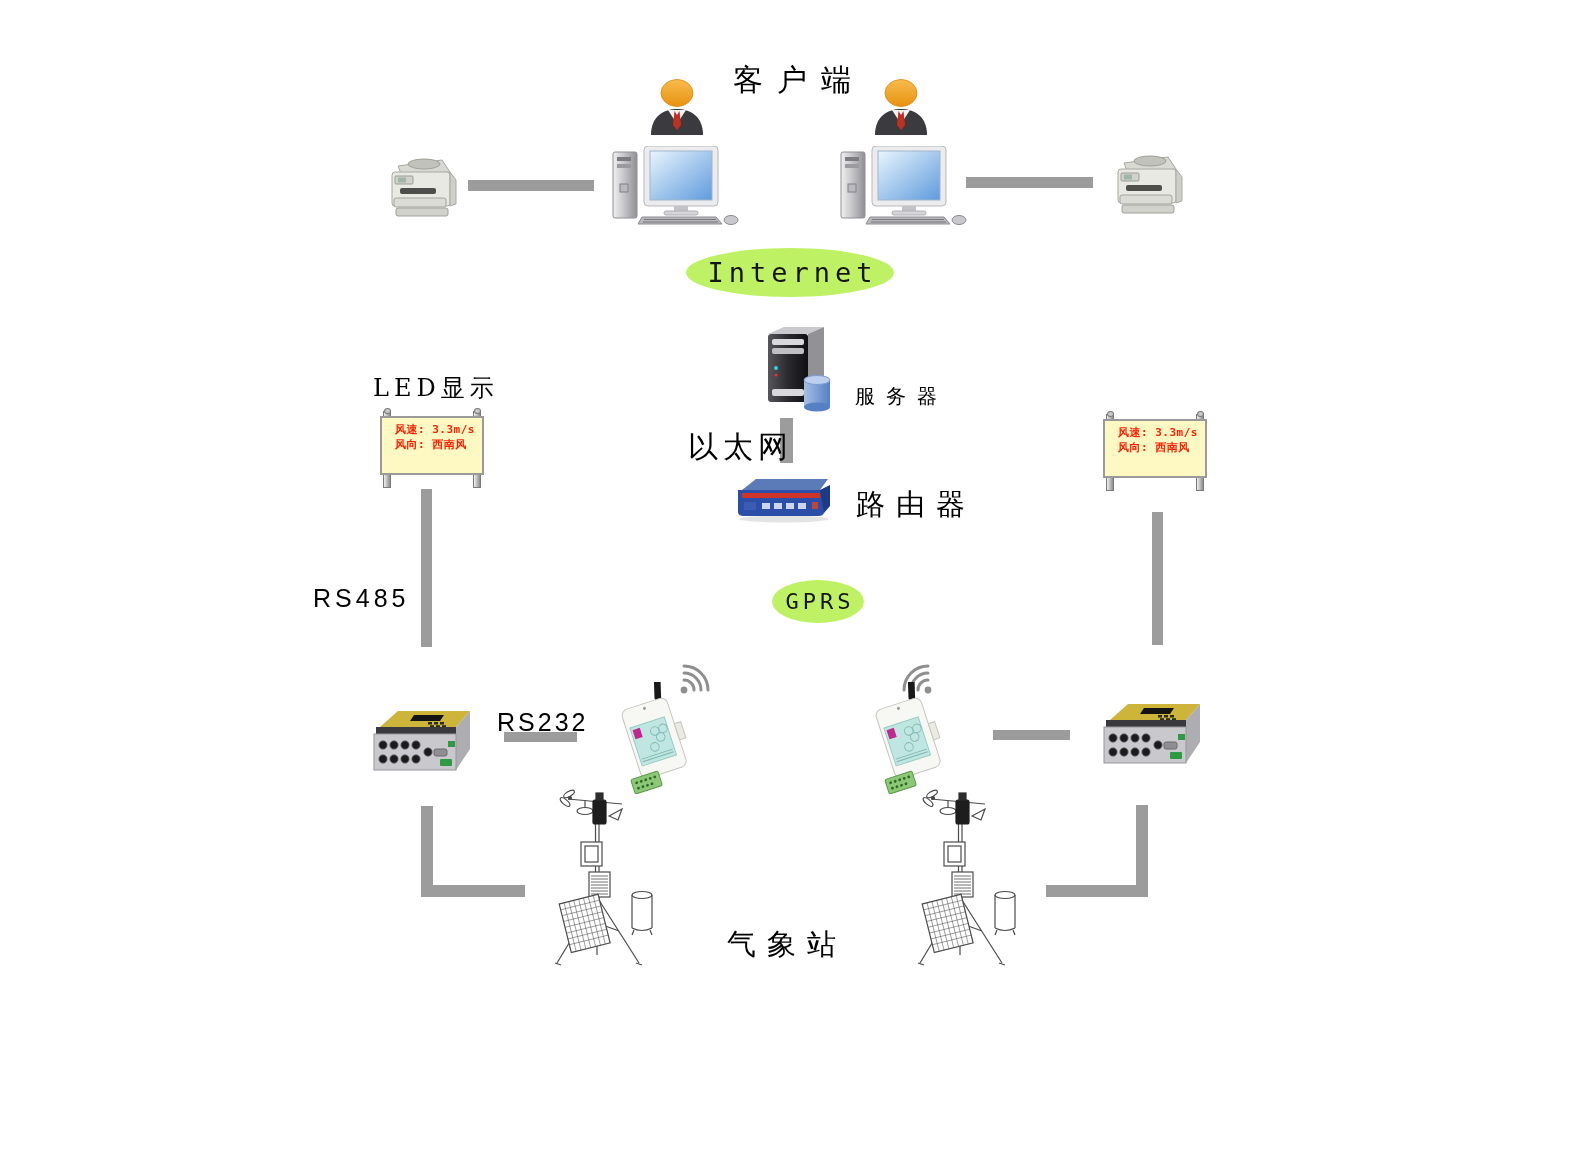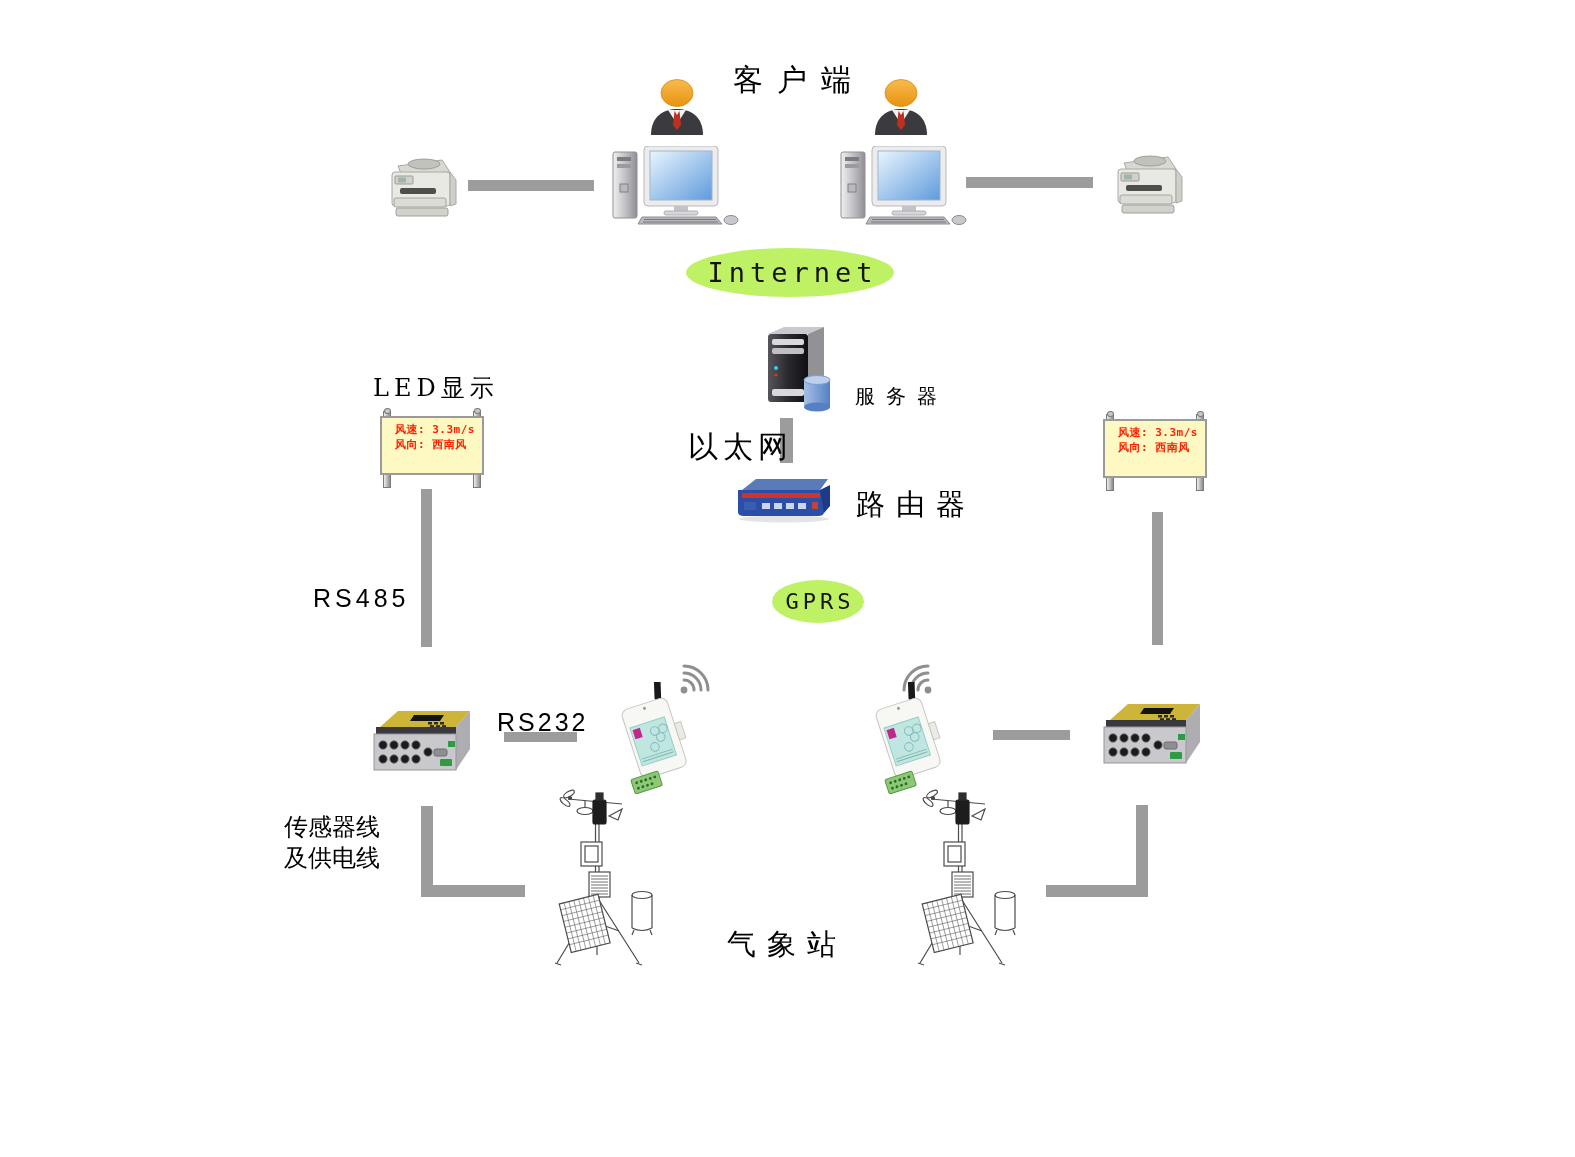--- a/index.html
+++ b/index.html
@@ -337,21 +337,20 @@
           <circle cx="36" cy="99" r="1.5"></circle>
           <circle cx="41" cy="99" r="1.5"></circle>
         <circle cx="21" cy="105" r="1.5"></circle>
           <circle cx="26" cy="105" r="1.5"></circle>
           <circle cx="31" cy="105" r="1.5"></circle>
           <circle cx="36" cy="105" r="1.5"></circle>
       </g>
     </g>
   </svg>
 
-  <div class="cjk" style="left:284px;top:812px;font-size:24px;line-height:31px;white-space:normal;width:120px"><span>传感器线</span><br><span>及供电线</span></div>
 
   <div class="bar" style="left:421px;top:806px;width:12px;height:91px"></div>
   <div class="bar" style="left:421px;top:885px;width:104px;height:12px"></div>
 
   <div class="bar" style="left:1136px;top:805px;width:12px;height:92px"></div>
   <div class="bar" style="left:1046px;top:885px;width:102px;height:12px"></div>
 
   <svg class="abs" style="left:552px;top:783px" width="105" height="185" viewBox="0 0 105 185">
     <g stroke="#4c4c4c" stroke-width="1.2" fill="none">
       <line x1="43.5" y1="40" x2="43.5" y2="116"></line>

